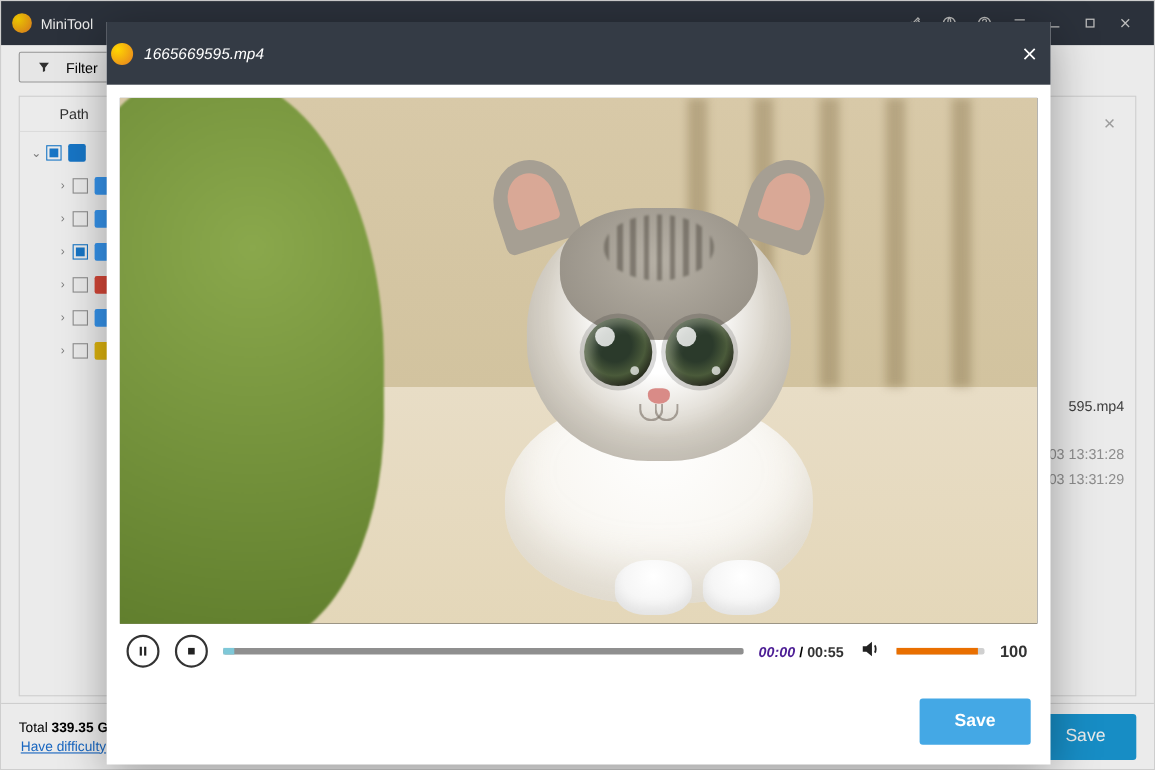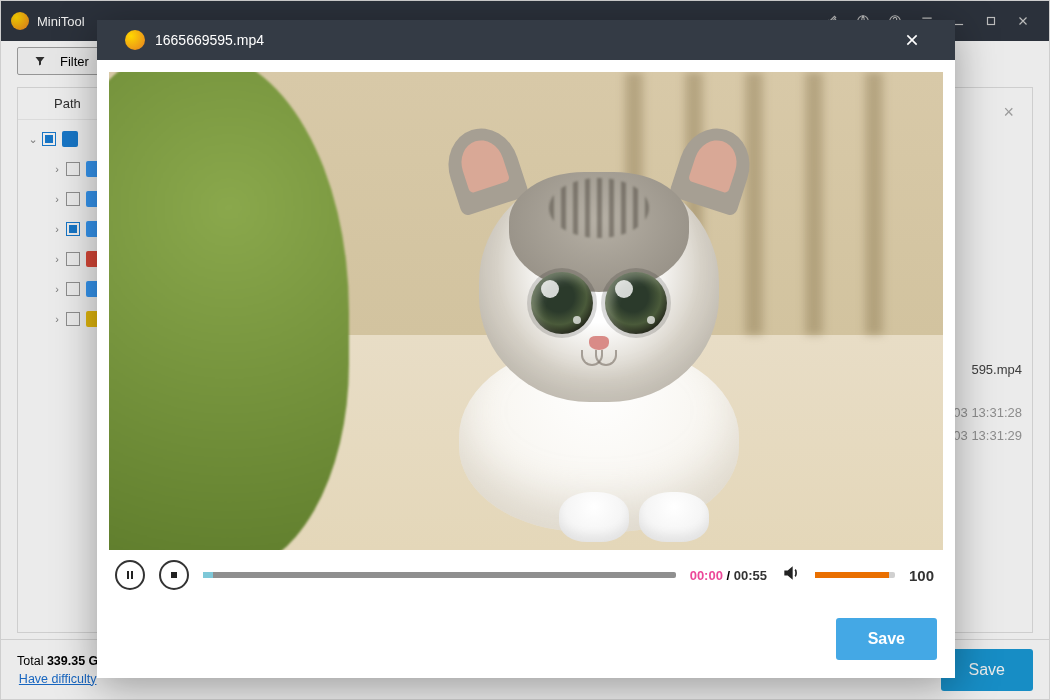--- a/index.html
+++ b/index.html
@@ -41,21 +41,21 @@
 
   .footer { position: absolute; bottom: 0; left: 0; right: 0; height: 60px; background: #fff; border-top: 1px solid #e0e0e0; display: flex; align-items: center; padding: 0 16px; font-size: 12.5px; }
   .footer-left { display: flex; flex-direction: column; gap: 4px; text-align: center; }
   .footer-link { color: #1a6fd1; text-decoration: underline; cursor: pointer; }
   .footer .spacer { flex: 1; }
   .save-big { background: #1a9ad6; color: #fff; border: none; padding: 12px 28px; font-size: 16px; border-radius: 3px; cursor: pointer; }
 
   
   .modal-shadow { position: absolute; inset: 0; background: rgba(0,0,0,0.08); }
   .modal { position: absolute; left: 97px; top: 20px; width: 858px; background: #fff; box-shadow: 0 8px 40px rgba(0,0,0,0.35); }
-  .modal-title { height: 40px; background: #343b45; color: #fff; display: flex; align-items: center; padding: 0 28px; font-size: 14px; }
+  .modal-title { height: 57px; background: #343b45; color: #fff; display: flex; align-items: center; padding: 0 4px; font-size: 14px; font-style: italic; }
   .modal-title .logo2 { width: 20px; height: 20px; background: radial-gradient(circle at 30% 30%, #ffd700, #e67e22); border-radius: 50%; margin-right: 10px; }
   .modal-title .spacer { flex: 1; }
   .modal-title .close-x { width: 30px; height: 30px; display: flex; align-items: center; justify-content: center; cursor: pointer; }
   .modal-body { padding: 12px 12px 0 12px; }
 
   .video-frame { width: 834px; height: 478px; background: #000; position: relative; overflow: hidden; }
 
   
   .scene { position: absolute; inset: 0; }
   .bg-wall { position: absolute; inset: 0; background: linear-gradient(180deg, #d8c9a8 0%, #d2c39f 55%, #e8ddc6 55%, #e4d7b9 100%); filter: blur(0.5px); }
@@ -84,21 +84,21 @@
   .paw { position: absolute; width: 70px; height: 50px; background: radial-gradient(ellipse at 50% 30%, #fff, #eee); border-radius: 45% 45% 40% 40%; bottom: -10px; box-shadow: inset 0 -8px 10px rgba(0,0,0,0.06); }
   .paw.l { left: 100px; } .paw.r { left: 180px; }
 
   
   .player-row { height: 50px; display: flex; align-items: center; gap: 14px; padding: 0 6px; }
   .ctrl-btn { width: 30px; height: 30px; border: 2px solid #333; border-radius: 50%; display: flex; align-items: center; justify-content: center; cursor: pointer; background: #fff; }
   .ctrl-btn svg { width: 12px; height: 12px; }
   .progress { flex: 1; height: 6px; background: #8f8f8f; position: relative; border-radius: 2px; cursor: pointer; }
   .progress-fill { position: absolute; left: 0; top: 0; bottom: 0; width: 10px; background: #7ec8d8; }
   .time { font-size: 13px; font-weight: 600; }
-  .time .cur { color: #ec4899; }
+  .time .cur { color: #4c1d95; font-style: italic; }
   .time .tot { color: #333; }
   .vol-icon { cursor: pointer; }
   .vol-slider { width: 80px; height: 6px; background: #d0d0d0; position: relative; border-radius: 2px; cursor: pointer; }
   .vol-fill { position: absolute; left: 0; top: 0; bottom: 0; width: 92%; background: #e96f00; }
   .vol-num { font-size: 15px; font-weight: 600; color: #333; min-width: 28px; }
 
   .modal-footer { display: flex; justify-content: flex-end; padding: 18px; }
   .save-btn { background: #44a8e5; color: #fff; border: none; padding: 12px 32px; font-size: 16px; font-weight: 600; border-radius: 3px; cursor: pointer; }
 </style>
 </head>

